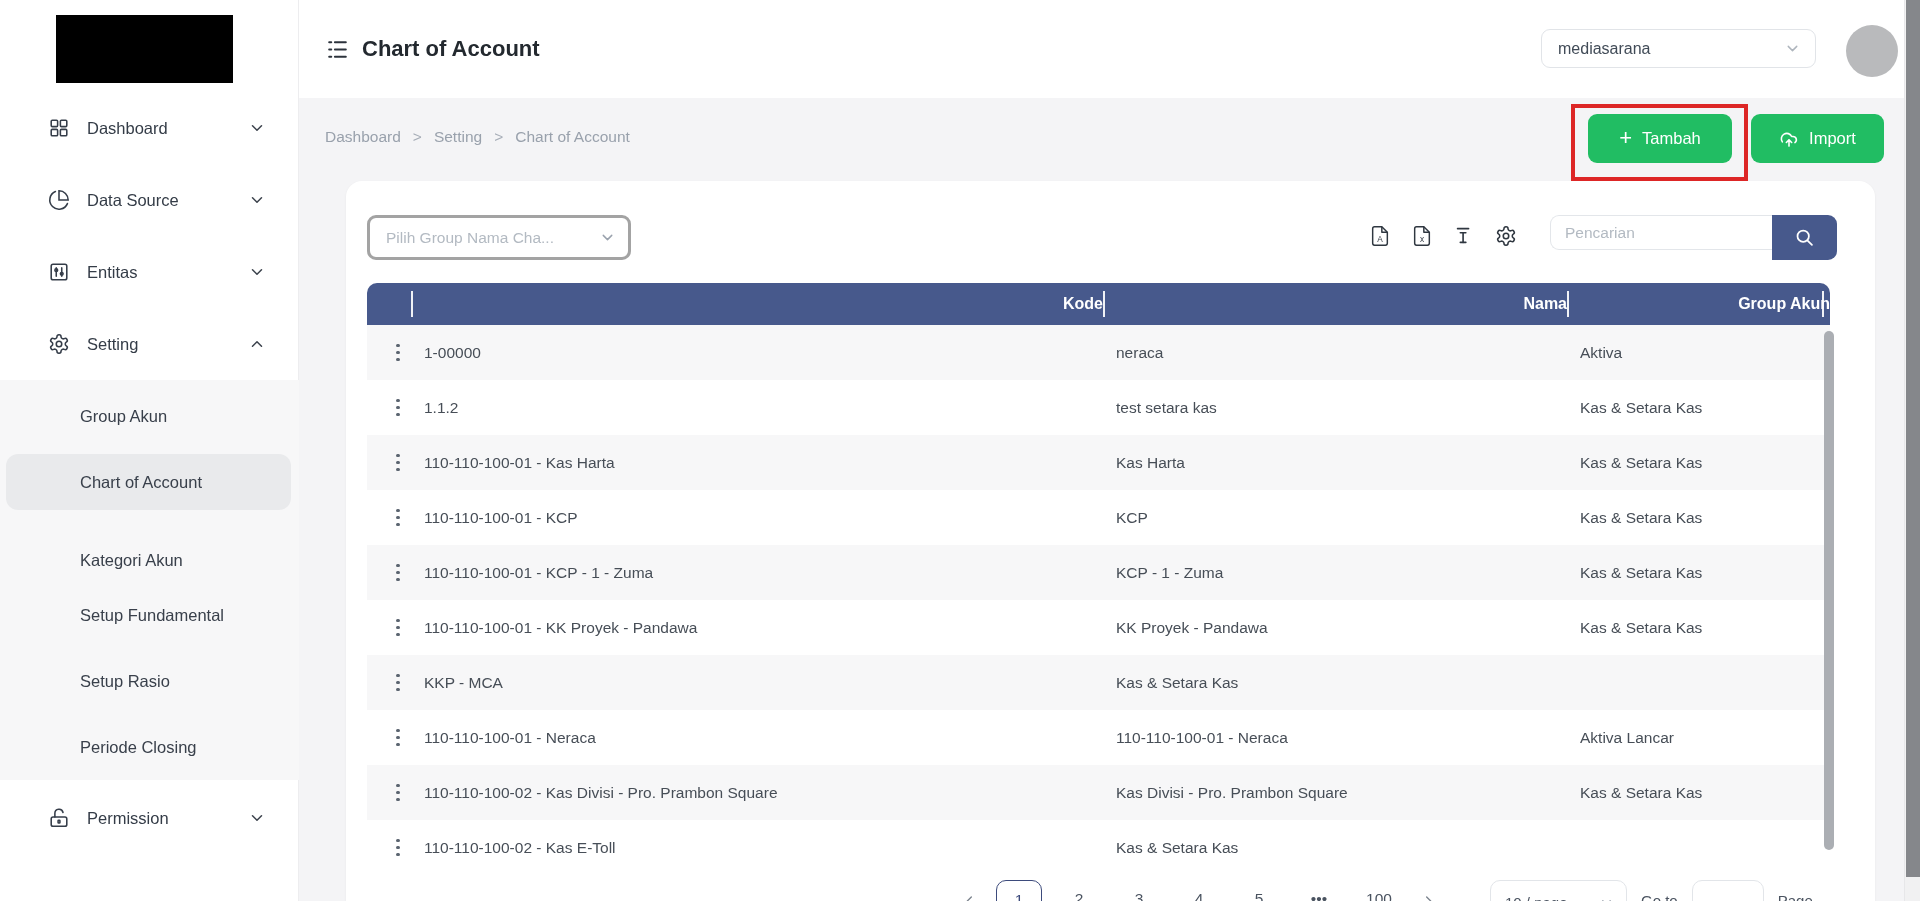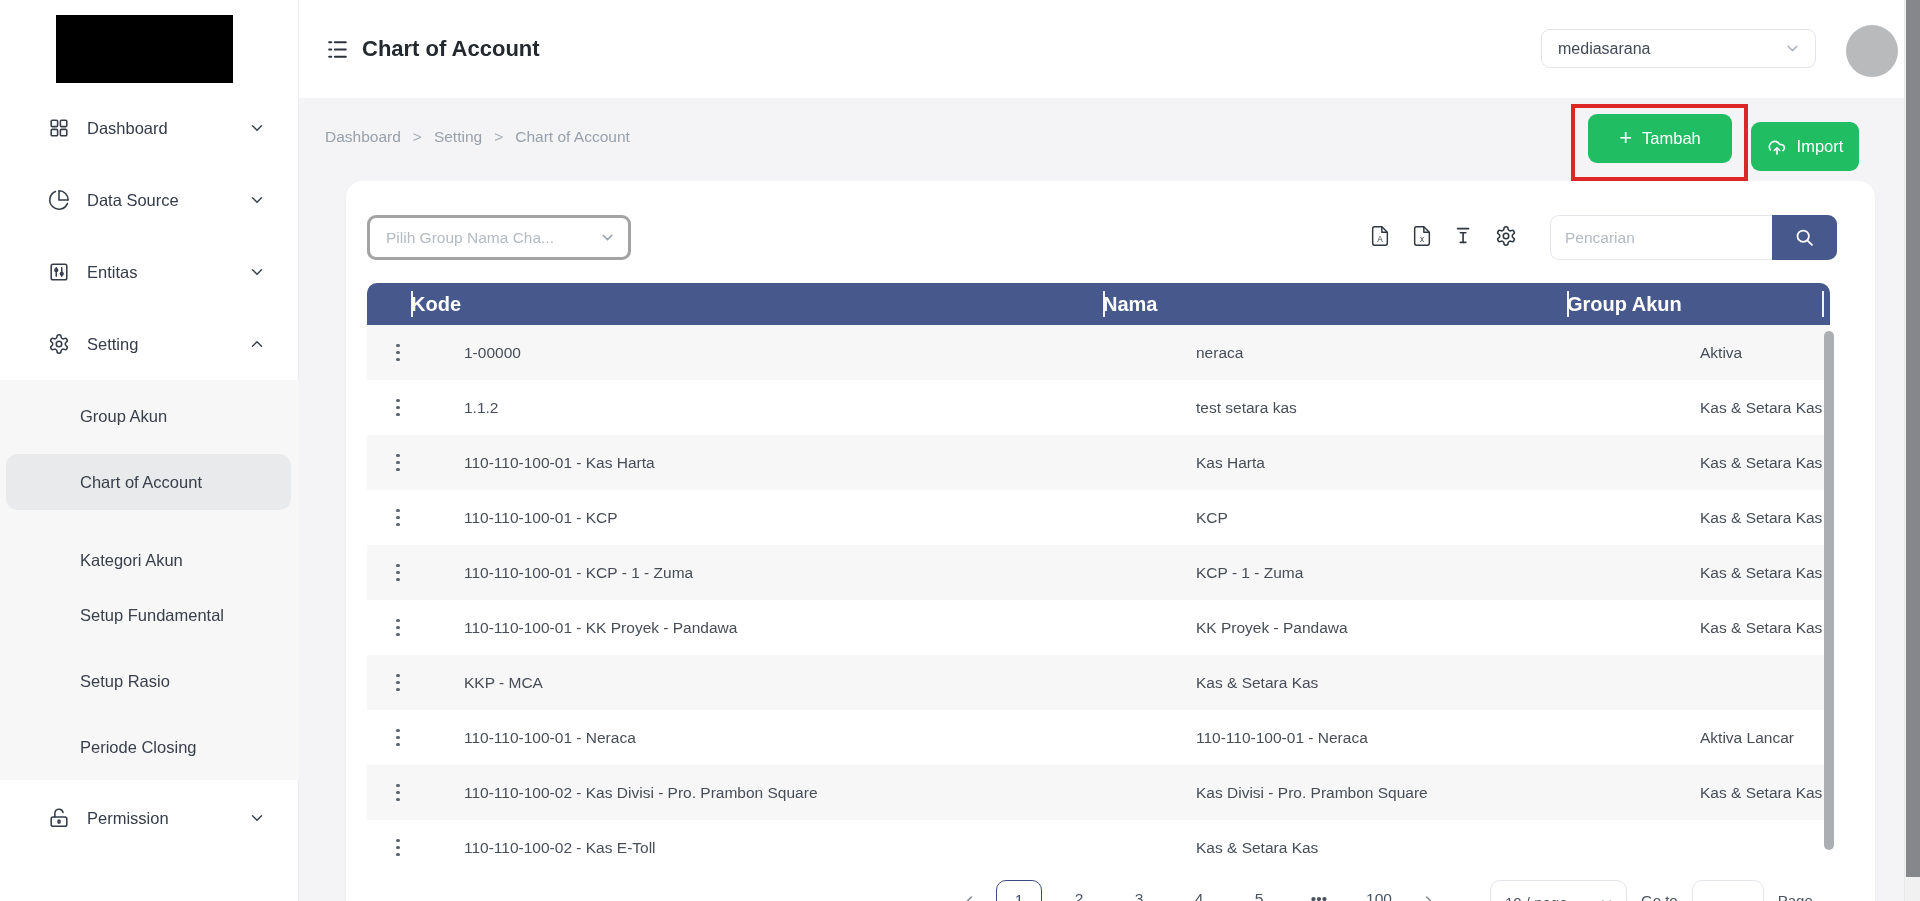--- a/index.html
+++ b/index.html
@@ -29,49 +29,49 @@
   .ws-select .chev { width:17px; height:17px; color:#aeb5bd; }
   .avatar { position:absolute; right:22px; top:25px; width:52px; height:52px; border-radius:50%; background:#b9babc; cursor:pointer; }
 
   .content { position:absolute; left:0; top:98px; width:1621px; height:803px; background:#f4f4f6; }
   .breadcrumb { position:absolute; left:26px; top:30px; display:flex; align-items:center; gap:12px; font-size:15.5px; color:#99a1ac; }
   .bc-item { cursor:pointer; }
   .bc-sep { color:#a6adb7; }
 
   .btn { position:absolute; top:16px; height:49px; border:none; border-radius:9px; background:#21bd63; color:#fff; font-family:"Liberation Sans",sans-serif; font-size:16.5px; display:flex; align-items:center; justify-content:center; gap:10px; cursor:pointer; }
   .btn-add { left:1289px; width:144px; }
-  .btn-import { left:1452px; width:108px;margin-top:8px; }
+  .btn-import { left:1452px; width:133px; }
   .btn .bicon { width:20px; height:20px; color:#fff; }
   .plus-glyph { font-size:22px; font-weight:400; line-height:1; margin-top:-2px; }
   .annotation-box { position:absolute; left:1272px; top:6px; width:177px; height:77px; border:4px solid #dd2626; z-index:6; pointer-events:none; }
 
   
   .card { position:absolute; left:47px; top:83px; width:1529px; height:830px; background:#ffffff; border-radius:16px; box-shadow:0 1px 3px rgba(20,24,40,.05); }
 
   .filter-select { position:absolute; left:21px; top:34px; width:264px; height:45px; border:3px solid #a3a3a3; border-radius:9px; display:flex; align-items:center; padding:0 12px 0 16px; cursor:pointer; background:#fff; }
   .filter-select .ph { flex:1; font-size:15.5px; color:#b3bac2; white-space:nowrap; overflow:hidden; }
   .filter-select .chev { width:17px; height:17px; color:#9aa2ad; }
 
   .tool-icons { position:absolute; left:1022px; top:44px; display:flex; align-items:center; gap:18px; }
   .tool-icons .tbtn { width:24px; height:24px; background:none; border:none; color:#2f3740; cursor:pointer; padding:0; }
   .tool-icons .tbtn svg { width:22px; height:22px; }
 
   .search-wrap { position:absolute; left:1204px; top:34px; display:flex; }
-  .search-input { width:222px; height:45px; border:1px solid #e3e6ea; border-right:none; border-radius:9px 0 0 9px; padding:0 14px; font-family:"Liberation Sans",sans-serif; font-size:15.5px; color:#3a424c; outline:none; }
+  .search-input { width:222px; height:35px; border:1px solid #e3e6ea; border-right:none; border-radius:9px 0 0 9px; padding:0 14px; font-family:"Liberation Sans",sans-serif; font-size:15.5px; color:#3a424c; outline:none; }
   .search-input::placeholder { color:#b3bac2; }
   .search-btn { width:65px; height:45px; background:#47598c; border:none; border-radius:0 9px 9px 0; display:flex; align-items:center; justify-content:center; cursor:pointer; color:#fff; }
   .search-btn svg { width:21px; height:21px; }
 
   
   .table { position:absolute; left:21px; top:102px; width:1463px; }
   .thead { position:relative; display:grid; grid-template-columns:44px 692px 464px 263px; height:42px; background:#47598c; border-radius:10px 10px 0 0; align-items:center; }
-  .th { position:relative; text-align:left; color:#fff; font-size:20px; font-weight:600; height:42px; line-height:42px; }
+  .th { position:relative; text-align:right; color:#fff; font-size:16px; font-weight:600; height:42px; line-height:42px; }
   .th::before { content:''; position:absolute; left:0; top:8px; width:2px; height:26px; background:rgba(255,255,255,.92); }
   .thead::after { content:''; position:absolute; right:6px; top:8px; width:2px; height:26px; background:rgba(255,255,255,.92); }
-  .trow { display:grid; grid-template-columns:44px 692px 464px 263px; height:55px; align-items:center;gap:40px; }
+  .trow { display:grid; grid-template-columns:44px 692px 464px 263px; height:55px; align-items:center; }
   .trow.odd { background:#f7f7f8; }
   .trow.even { background:#ffffff; }
   .cell { font-size:15.5px; color:#474e57; padding-left:13px; white-space:nowrap; overflow:hidden; }
   .kebab-cell { display:flex; justify-content:center; padding-left:18px; }
   .kebab { background:none; border:none; cursor:pointer; display:flex; flex-direction:column; gap:3.5px; padding:5px; }
   .kebab .dot { width:3.5px; height:3.5px; border-radius:50%; background:#5b6470; }
 
   .table-scrollbar { position:absolute; left:1478px; top:150px; width:10px; height:519px; background:#abaeb3; border-radius:6px; z-index:4; cursor:pointer; }
 
   

